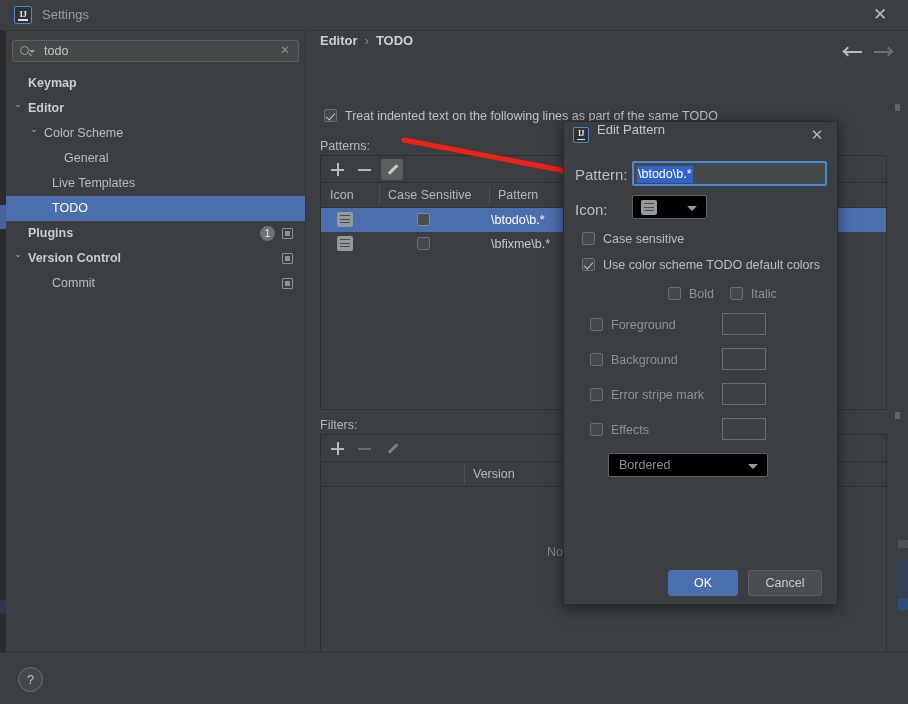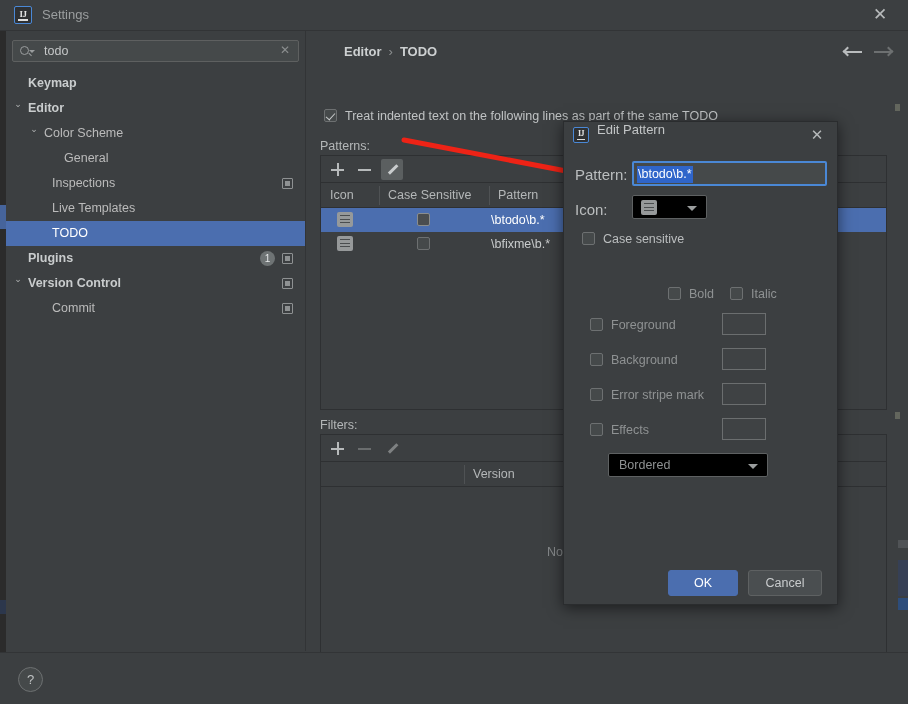--- a/index.html
+++ b/index.html
@@ -51,21 +51,21 @@
   .trow .rightbox{position:absolute;right:12px;top:7px;width:11px;height:11px;
     border:1px solid #8e9192;border-radius:1px;}
   .trow .rightbox i{position:absolute;left:2px;top:2px;right:2px;bottom:2px;background:#8e9192;display:block;}
   .badge{position:absolute;right:30px;top:5px;width:15px;height:15px;border-radius:50%;
     background:#6e7374;color:#e6e8e9;font-size:10px;line-height:15px;text-align:center;}
 
   .vsplit{position:absolute;left:305px;top:31px;width:1px;height:620px;background:#323436;}
 
   
   .right{position:absolute;left:306px;top:31px;width:580px;height:620px;}
-  .crumb{position:absolute;left:14px;top:13px;font-size:13px;font-weight:bold;color:#cdd0d1;margin-left:24px;}
+  .crumb{position:absolute;left:14px;top:2px;font-size:13px;font-weight:bold;color:#cdd0d1;}
   .crumb .sep{font-weight:normal;color:#8b8e8f;margin:0 7px;}
   .nav-back{position:absolute;left:536px;top:12px;width:24px;height:20px;}
   .nav-fwd{position:absolute;left:566px;top:12px;width:24px;height:20px;}
   .arrow{position:absolute;left:2px;top:8px;width:18px;height:2px;}
   .arrow.on{background:#b9bcbd;}
   .arrow.off{background:#6d7071;}
   .ahead{position:absolute;width:7px;height:7px;top:-2.6px;}
   .ahead.l{left:0;border-left:2px solid #b9bcbd;border-bottom:2px solid #b9bcbd;transform:rotate(45deg);}
   .ahead.r{right:0;border-right:2px solid #6d7071;border-top:2px solid #6d7071;transform:rotate(45deg);}
 
@@ -185,26 +185,20 @@
         <div class="trow bold">
           <div class="chev" style="left: 6px; top: -4px;">⌄</div>
           <div class="lbl" style="left: 22px;">Editor</div>
         </div>
         <div class="trow">
           <div class="chev" style="left: 22px; top: -4px;">⌄</div>
           <div class="lbl" style="left: 38px;">Color Scheme</div>
         </div>
         <div class="trow">
           <div class="lbl" style="left: 58px;">General</div>
-        </div>
-        <div class="trow">
-          <div class="lbl" style="left: 46px;">Inspections</div>
-          <div class="rightbox">
-            <i></i>
-          </div>
         </div>
         <div class="trow">
           <div class="lbl" style="left: 46px;">Live Templates</div>
         </div>
         <div class="trow sel">
           <div class="lbl" style="left: 46px;">TODO</div>
         </div>
         <div class="trow bold">
           <div class="lbl" style="left: 22px;">Plugins</div>
           <div class="badge">1</div>
@@ -351,20 +345,23 @@
           <i style="top:6.5px"></i>
           <i style="top:10px"></i>
         </div>
       <div class="caret"></div>
     </div>
 
     <div class="m-cbrow" style="left:18px;top:110px;">
       <span class="cb"></span><span class="t">Case sensitive</span>
     </div>
 
+    <div class="m-cbrow" style="left:18px;top:136px;">
+      <span class="cb checked"></span><span class="t">Use color scheme TODO default colors</span>
+    </div>
 
     <div class="m-cbrow dim" style="left:104px;top:165px;">
       <span class="cb"></span><span class="t">Bold</span>
     </div>
     <div class="m-cbrow dim" style="left:166px;top:165px;">
       <span class="cb"></span><span class="t">Italic</span>
     </div>
 
     <div class="m-cbrow dim" style="left:26px;top:196px;">
       <span class="cb"></span><span class="t">Foreground</span>

